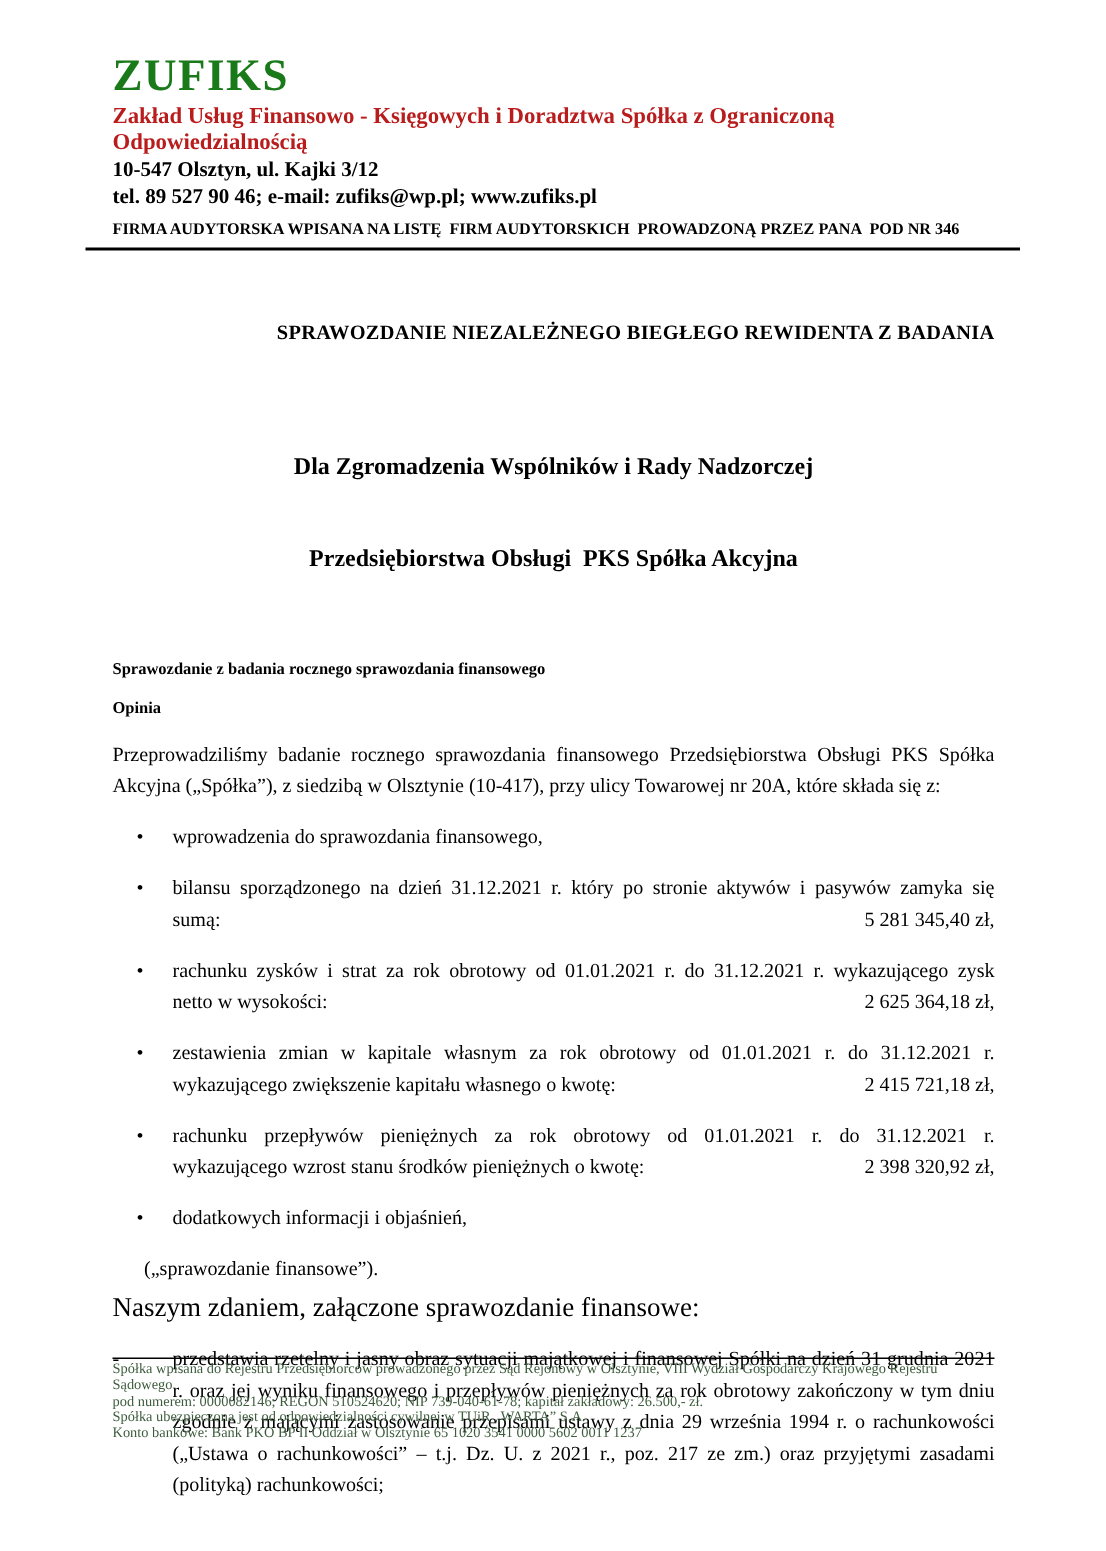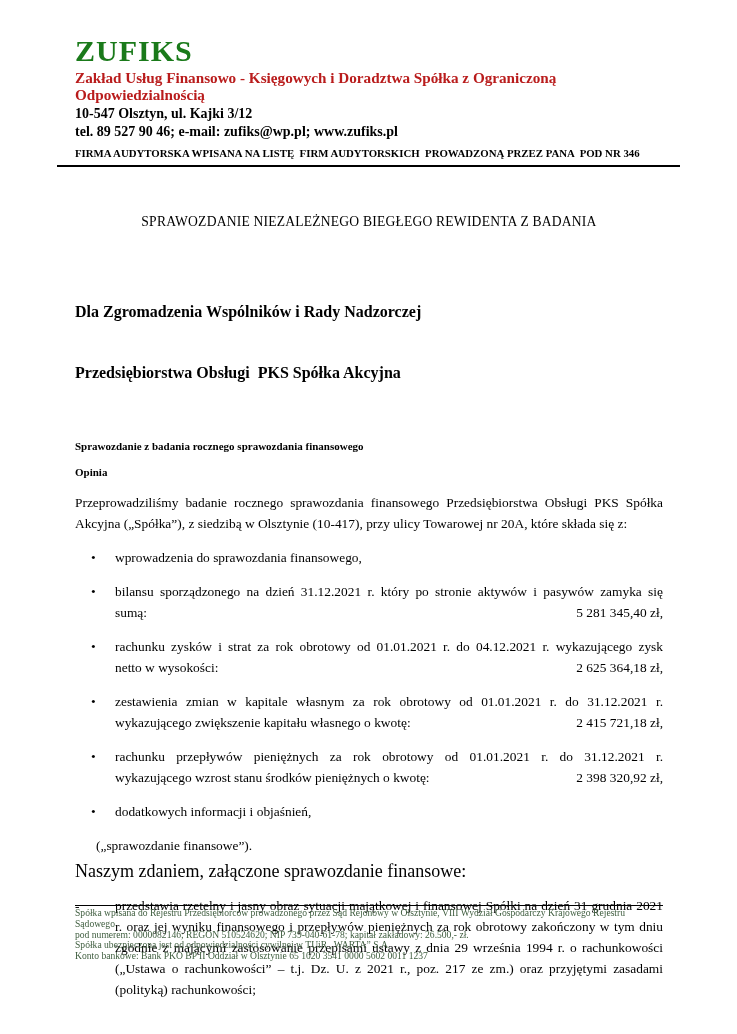--- a/index.html
+++ b/index.html
@@ -30,25 +30,25 @@
     font-size: 10.8px; font-weight: bold; margin-top: 8px;
     white-space: pre-wrap; line-height: 1.1;
   }
   .header-rule {
     border: 0; border-top: 2px solid #000;
     margin: 5px -17px 0 -18px;
   }
 
   
   .main-title {
-    margin-top: 47px; text-align: center; font-weight: normal;
+    margin-top: 47px; text-align: right; font-weight: bold;
     font-size: 13.6px; letter-spacing: 0.2px;
   }
   .addressee {
-    margin-top: 31px; font-weight: bold;
+    margin-top: 31px; text-align: center; font-weight: bold;
     font-size: 16px; line-height: 1.28; white-space: pre-wrap;
   }
   .section-title { margin-top: 15px; font-weight: bold; font-size: 11px; }
   .opinion-heading { margin-top: 14px; font-weight: bold; font-size: 11px; }
   .para {
     margin-top: 14px; font-size: 13.4px; line-height: 21px;
     text-align: justify; 
   }
 
   .bullets { margin-top: 13px; }
@@ -122,21 +122,21 @@
         <div class="amount-row">
           <span class="amount-label">sumą:</span>
           <span class="amount-value">5 281 345,40 zł,</span>
         </div>
       </div>
     </div>
 
     <div class="bullet">
       <span class="bullet-marker">•</span>
       <div class="bullet-body">
-        <div class="bullet-text stretch">rachunku zysków i strat za rok obrotowy od 01.01.2021 r. do 04.12.2021 r. wykazującego zysk</div>
+        <div class="bullet-text stretch">rachunku zysków i strat za rok obrotowy od 01.01.2021 r. do 31.12.2021 r. wykazującego zysk</div>
         <div class="amount-row">
           <span class="amount-label">netto w wysokości:</span>
           <span class="amount-value">2 625 364,18 zł,</span>
         </div>
       </div>
     </div>
 
     <div class="bullet">
       <span class="bullet-marker">•</span>
       <div class="bullet-body">

